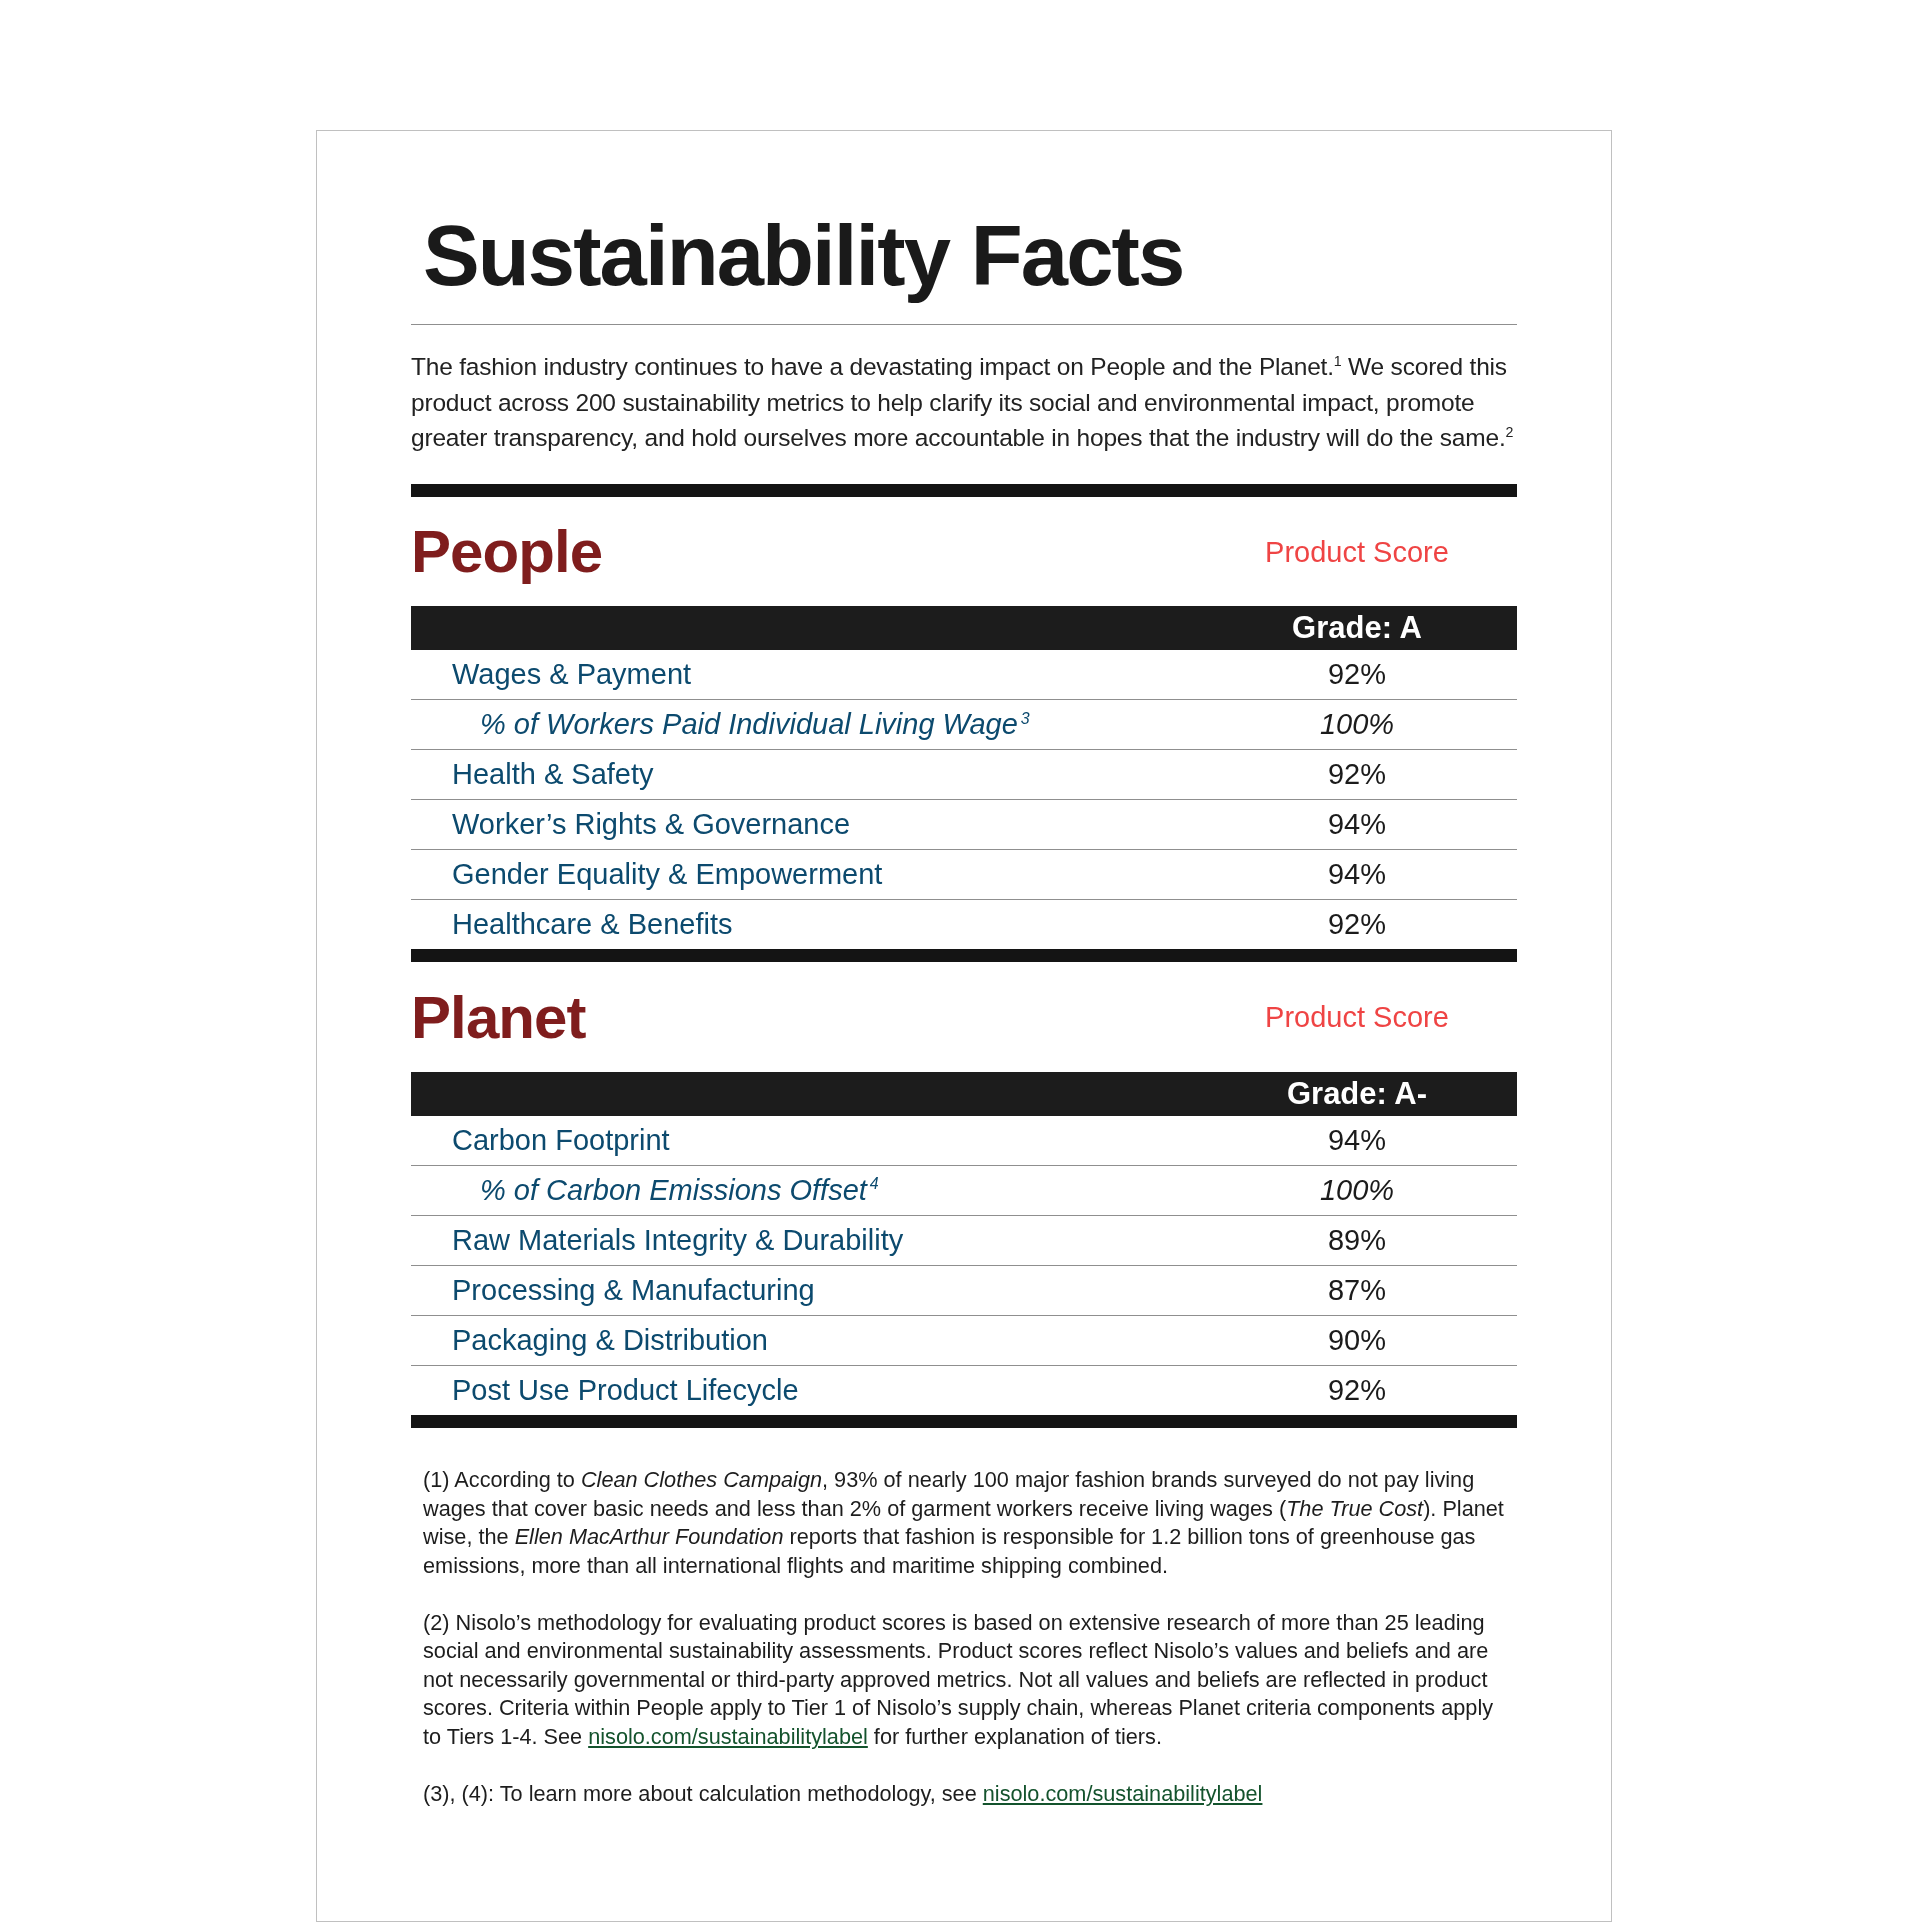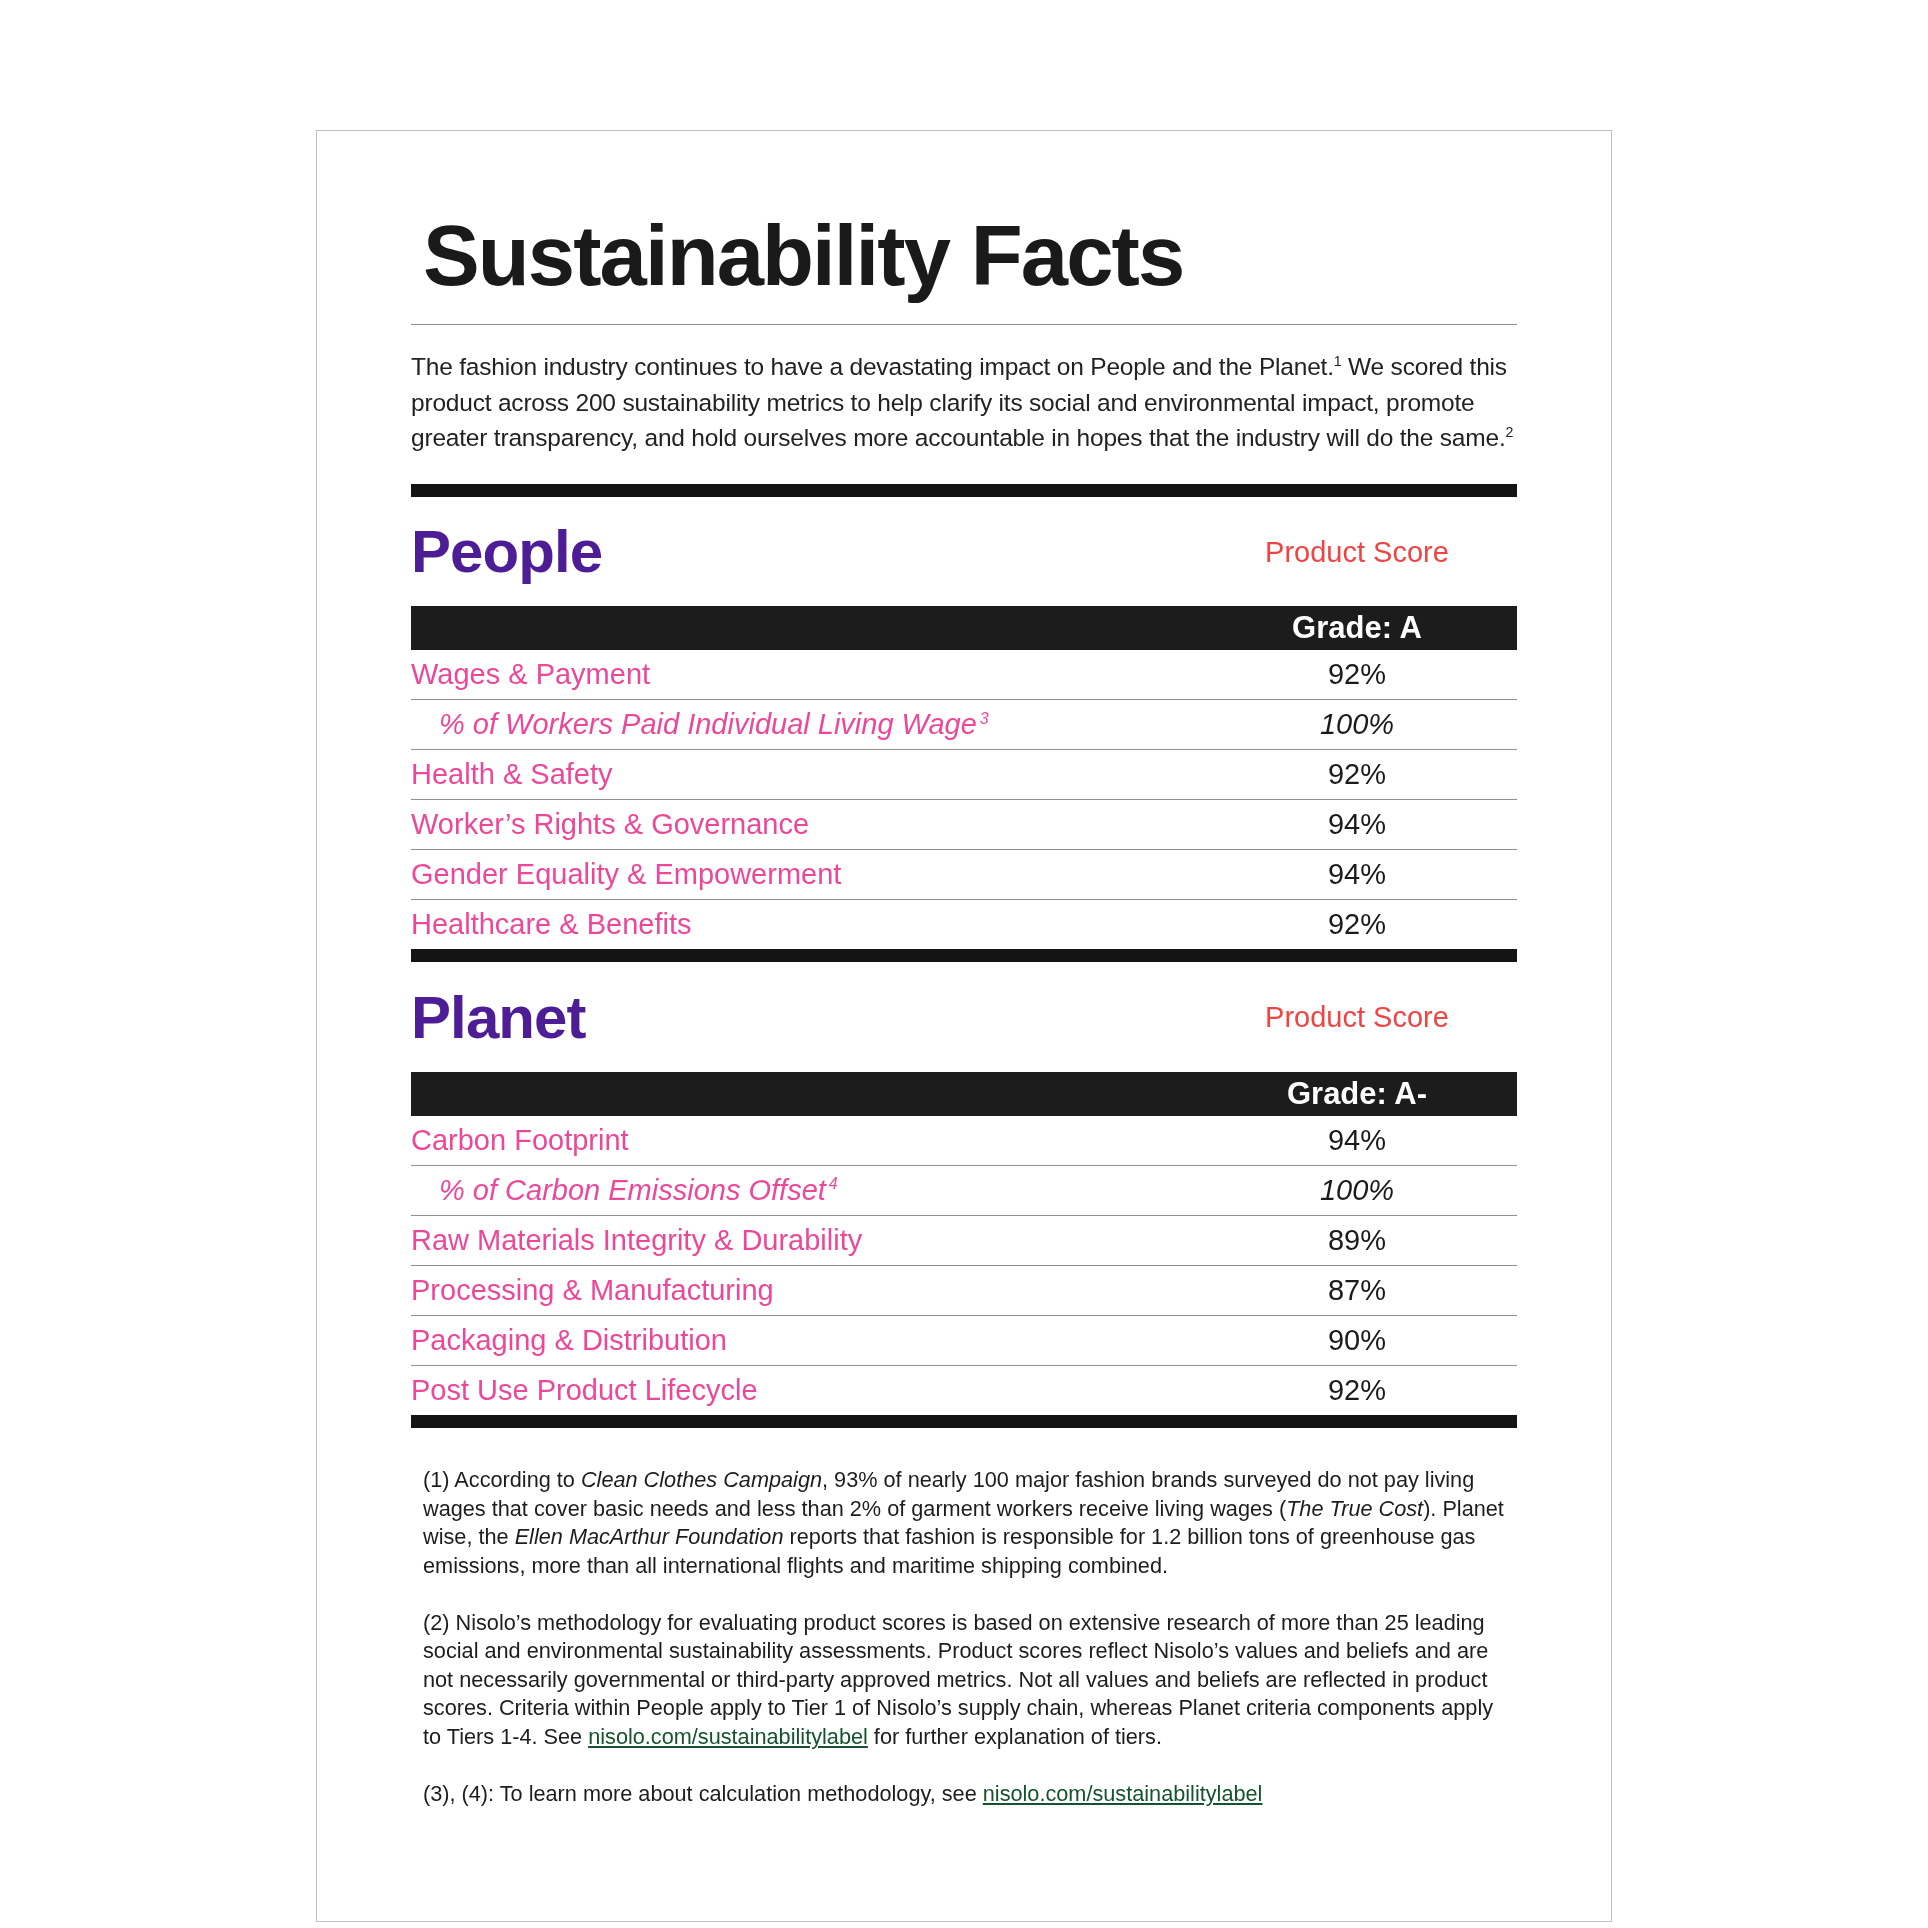--- a/index.html
+++ b/index.html
@@ -53,21 +53,21 @@
     align-items:center;
     justify-content:space-between;
     padding:22.6px 0 21px 0;
   }
   .sec-title{
     font-size:60px;
     font-weight:700;
     letter-spacing:-0.9px;
     margin:0;
     line-height:1.1;
-    color:#4c1d95;
+    color:#7f1d1d;
   }
   .score-col{
     width:320px;
     text-align:center;
     flex:none;
   }
   .score-label{
     font-size:29px;
     font-weight:400;
     color:#ef4444;
@@ -87,21 +87,22 @@
   .row{
     display:flex;
     align-items:center;
     min-height:49px;
     border-bottom:1.9px solid #8f8f8f;
     font-size:29px;
   }
   .rows .row:last-child{border-bottom:none;gap:12px;}
   .row-label{
     flex:1;
-    color:#ec4899;
+    color:#0c4a6e;
+    margin-left:41px;
   }
   .row-label sup{
     font-size:0.55em;
     vertical-align:super;
     line-height:0;
     margin-left:2.8px;
   }
   .row.sub{
     font-style:italic;
   }

